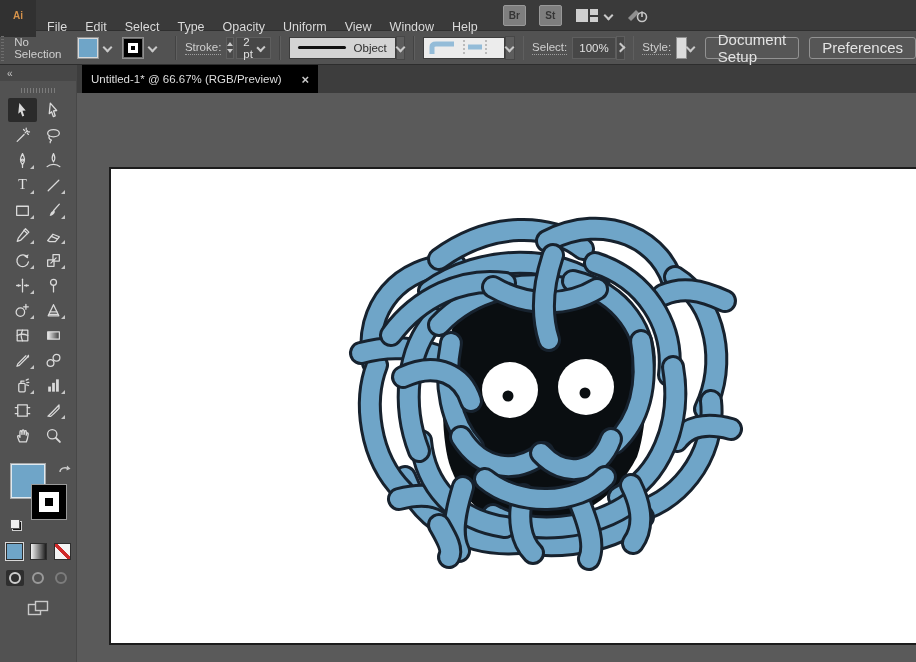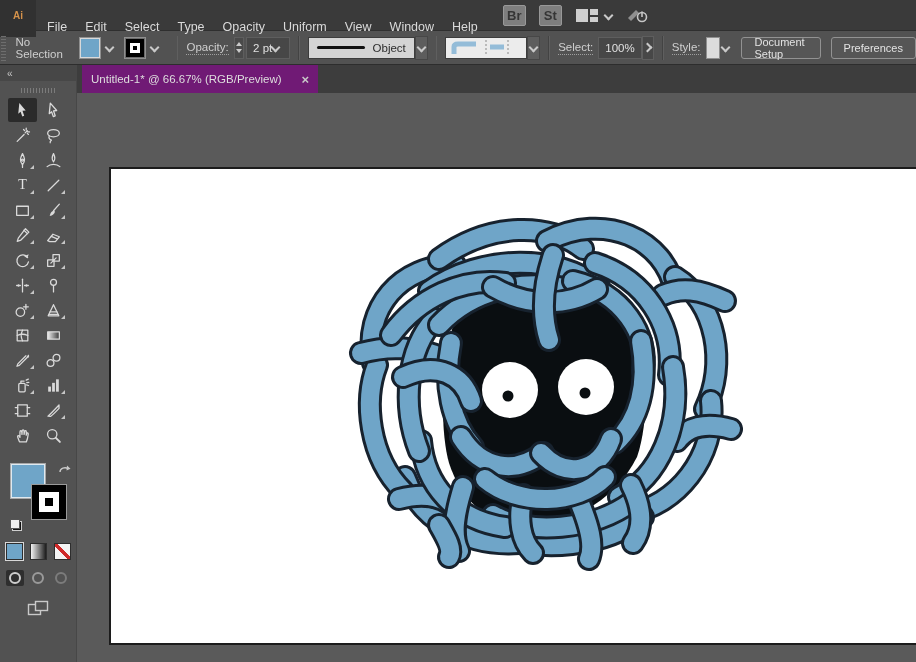--- a/index.html
+++ b/index.html
@@ -7,21 +7,21 @@
        font-family:"Liberation Sans",sans-serif;color:#d6d6d6;-webkit-font-smoothing:antialiased;}
 
   
   .menubar{height:30px;background:#3a3a3a;display:flex;align-items:center;font-size:12.5px;color:#dadada;}
   .ai-logo{width:36px;height:44px;background:#313131;color:#d4924b;font-weight:bold;font-size:10px;
            display:flex;align-items:center;justify-content:center;}
   .menu-item{padding:0 9px;cursor:default;margin-top:24px;}
   .menu-item:first-of-type{margin-left:2px;}
   .mb-right{display:flex;align-items:center;margin-left:16px;gap:13px;}
   .badge-tile{width:21px;height:19px;background:#7e7e7e;border:1px solid #989898;border-radius:2px;
-              color:#353535;font-size:13px;font-weight:bold;display:flex;align-items:center;justify-content:center;}
+              color:#353535;font-size:10px;font-weight:bold;display:flex;align-items:center;justify-content:center;}
   .ws-switch{display:flex;align-items:center;gap:6px;}
   .chev{width:6px;height:6px;border-right:2px solid #c9c9c9;border-bottom:2px solid #c9c9c9;
         transform:rotate(45deg);display:inline-block;}
   .chev.sm{width:5px;height:5px;}
   .chev.right{transform:rotate(-45deg);}
 
   
   .controlbar{height:33px;background:#525252;border-top:1px solid #2f2f2f;border-bottom:1px solid #2d2d2d;
               display:flex;align-items:center;font-size:11.5px;color:#d2d2d2;}
   .cb-grip{width:7px;height:26px;margin-left:1px;
@@ -34,31 +34,31 @@
   .swatch.strokeSw::after{content:"";position:absolute;left:5px;top:5px;width:4px;height:4px;border:3px solid #fff;}
   .combo-btn{width:17px;height:22px;display:flex;align-items:center;justify-content:center;}
   .vsep{width:1px;height:24px;background:#434343;border-right:1px solid #5f5f5f;margin:0 8px;}
   .scrub{border-bottom:1px dotted #9f9f9f;padding-bottom:1px;margin-right:5px;color:#cfcfcf;}
   .stepper{width:13px;height:20px;background:#4a4a4a;border:1px solid #5e5e5e;display:flex;flex-direction:column;
            align-items:center;justify-content:center;gap:3px;margin-right:2px;}
   .tri-up{border-left:3.5px solid transparent;border-right:3.5px solid transparent;border-bottom:4px solid #c9c9c9;width:0;height:0;}
   .tri-dn{border-left:3.5px solid transparent;border-right:3.5px solid transparent;border-top:4px solid #c9c9c9;width:0;height:0;}
   .field{height:20px;background:#474747;border:1px solid #5e5e5e;display:flex;align-items:center;
          padding:0 6px;color:#e0e0e0;}
-  .stroke-size{width:46px;justify-content:flex-start;}
+  .stroke-size{width:46px;justify-content:center;}
   .uniform-dd{height:20px;background:#d4d4d4;border:1px solid #3c3c3c;display:flex;align-items:center;
               color:#2c2c2c;padding:0 8px;gap:8px;}
   .uniform-line{width:48px;height:3px;background:#111;border-radius:2px;}
   .dd-arrow{width:17px;height:22px;background:#5d5d5d;border:1px solid #474747;display:flex;align-items:center;justify-content:center;}
   .brush-dd{height:20px;width:82px;background:#ececec;border:1px solid #3c3c3c;display:flex;align-items:center;}
   .opacity-field{width:44px;}
   .arrow-btn{width:16px;height:22px;background:#474747;border:1px solid #5e5e5e;display:flex;align-items:center;justify-content:center;}
   .style-swatch{width:20px;height:20px;background:#dcdcdc;border:1px solid #8f8f8f;}
   .cbtn{height:20px;padding:0 12px;margin-left:10px;border:1px solid #929292;border-radius:3px;background:#565656;
-        color:#e3e3e3;display:flex;align-items:center;font-size:11px;cursor:default;}
+        color:#e3e3e3;display:flex;align-items:center;font-size:15px;cursor:default;}
 
   
   .body-row{display:flex;height:597px;}
   .toolbar{width:76px;background:#525252;border-right:1px solid #474747;display:flex;flex-direction:column;align-items:center;flex:none;}
   .tb-header{width:100%;height:16px;background:#474747;color:#c6c6c6;font-size:10px;display:flex;align-items:center;
              padding-left:7px;box-sizing:border-box;}
   .tb-grip{width:34px;height:5px;margin:7px 0 5px;
            background:repeating-linear-gradient(90deg,#7b7b7b 0 1px,transparent 1px 3px);}
   .tb-grid{display:grid;grid-template-columns:29px 29px;gap:1px 2px;}
   .tool{width:29px;height:24px;display:flex;align-items:center;justify-content:center;position:relative;cursor:default;}
@@ -85,21 +85,21 @@
   .mrow{display:flex;gap:5px;margin-top:10px;}
   .mode{width:18px;height:16px;display:flex;align-items:center;justify-content:center;border-radius:2px;}
   .mode.active{background:#2e2e2e;}
   .mode .ring{width:8px;height:8px;border:2px solid #cdcdcd;border-radius:50%;}
   .mode.dim .ring{border-color:#9a9a9a;}
   .mode.dimmer .ring{border-color:#7c7c7c;}
   .screen-mode{margin-top:14px;}
 
   .main{flex:1;display:flex;flex-direction:column;min-width:0;}
   .tabbar{height:28px;background:#3d3d3d;display:flex;align-items:stretch;}
-  .tab{margin-left:5px;width:218px;background:#701a75;display:flex;align-items:center;justify-content:space-between;
+  .tab{margin-left:5px;width:218px;background:#000000;display:flex;align-items:center;justify-content:space-between;
        padding:0 9px;font-size:11.5px;color:#dedede;cursor:default;}
   .tab-close{color:#c9c9c9;font-size:13px;font-weight:bold;line-height:1;}
   .canvas{flex:1;position:relative;overflow:hidden;background:#5a5a5a;}
   .artboard{position:absolute;left:32px;top:74px;width:850px;height:478px;background:#ffffff;
             border:2px solid #1c1c1c;border-right:none;box-sizing:border-box;}
   .art-svg{position:absolute;left:232px;top:26px;width:400px;height:380px;}
 </style>
 </head>
 <body>
 
@@ -147,21 +147,21 @@
     </div>
     <div class="swatch-combo">
       <div class="swatch strokeSw"></div>
       <div class="combo-btn">
           <span class="chev sm"></span>
         </div>
     </div>
 
     <div class="vsep"></div>
 
-    <span class="scrub">Opacity:</span>
+    <span class="scrub">Stroke:</span>
     <div class="stepper">
       <div class="tri-up"></div>
       <div class="tri-dn"></div>
     </div>
     <div class="field stroke-size">
       <span>2 pt</span>
       <span class="chev sm"></span>
     </div>
 
     <div class="vsep"></div>

